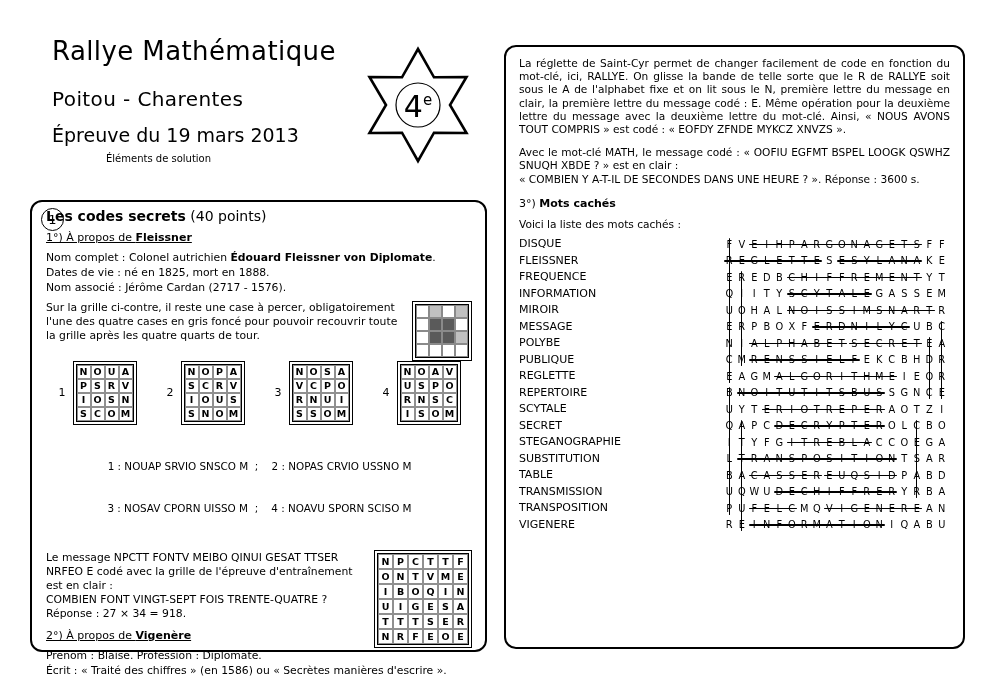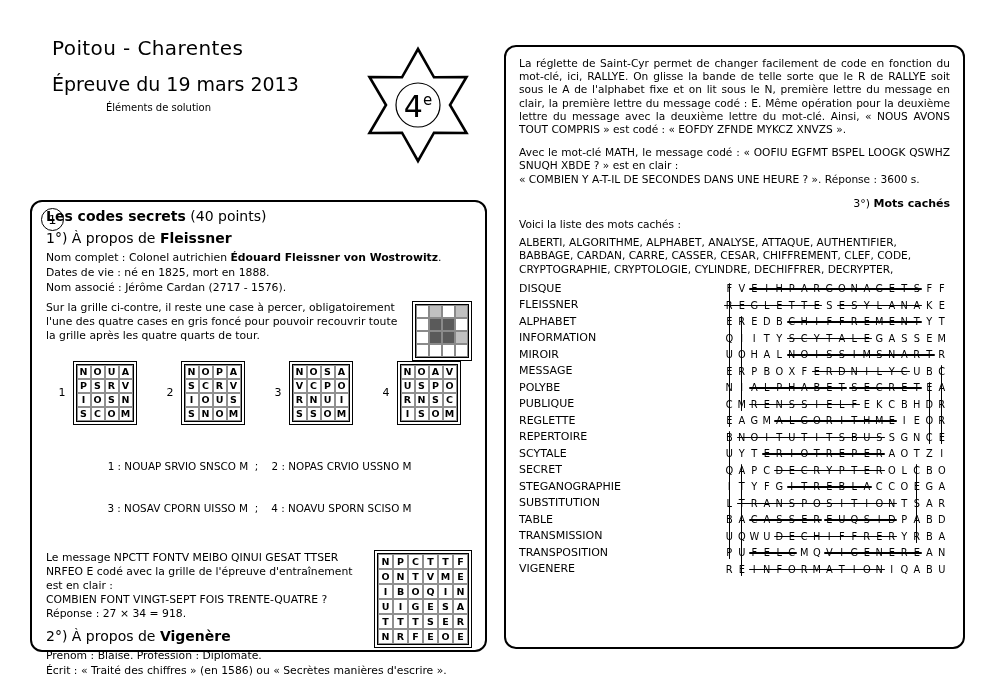--- a/index.html
+++ b/index.html
@@ -24,21 +24,21 @@
   
   .boxL{position:absolute;left:30px;top:200px;width:457px;height:452px;border:2px solid #000;
         border-radius:12px;box-sizing:border-box;padding:6px 12px 6px 14px;
         font-size:10.8px;line-height:14px;}
   .boxR{position:absolute;left:504px;top:45px;width:461px;height:604px;border:2px solid #000;
         border-radius:12px;box-sizing:border-box;padding:10px 13px;
         font-size:10.6px;line-height:13.2px;}
   .circ{position:absolute;left:9px;top:6px;width:21px;height:21px;border:1.5px solid #000;
         border-radius:50%;display:flex;align-items:center;justify-content:center;font-size:13px;}
   .sec-title{text-align:left;font-size:14px;margin:1px 0 6px 0;}
-  .qhead{font-size:14px;margin:8px 0 6px 0;}
+  .qhead{font-size:11px;margin:8px 0 6px 0;text-decoration:underline;}
   p{margin:0;}
   .info p{margin:0 0 1px 0;}
 
   .grille-wrap{margin-top:6px;}
   .grille{float:right;margin:3px 4px 3px 10px;display:grid;grid-template-columns:repeat(4,13px);
           grid-auto-rows:13px;border:1px solid #000;outline:1.5px solid #000;outline-offset:2px;background:#fff;}
   .gcell{border:.6px solid #8a8a8a;box-sizing:border-box;}
 
   .four{display:flex;justify-content:center;gap:30px;margin:11px 0 6px 0;clear:both;}
   .fg{display:flex;align-items:center;gap:7px;}
@@ -51,37 +51,38 @@
 
   .readings{text-align:center;font-size:10.4px;white-space:pre;line-height:14px;margin:4px 0;}
   .coded{margin-top:8px;}
   .codegrid{float:right;margin:2px 4px 4px 10px;}
   .clearfix::after{content:"";display:block;clear:both;}
   .vblock p{margin:0 0 1px 0;}
 
   
   .jp{text-align:justify;}
   .p2{margin-top:10px;}
-  .q3{margin-top:11px;font-size:11px;text-align:right;}
+  .q3{margin-top:11px;font-size:11px;}
   .intro{margin:8px 0 5px 0;}
   .ws-area{display:flex;margin-top:5px;}
   .ws-words{width:130px;flex:none;}
   .ws-word{font-size:11px;line-height:16.5px;white-space:nowrap;}
   .ws-wrap{position:relative;width:225px;height:297px;margin-left:auto;margin-right:2px;}
   .ws-grid{position:absolute;inset:0;display:grid;grid-template-columns:repeat(18,12.5px);grid-auto-rows:16.5px;}
   .wcell{display:flex;align-items:center;justify-content:center;font-size:9.8px;}
   .ws-strikes{position:absolute;inset:0;pointer-events:none;}
   .strike{position:absolute;background:#000;border-radius:1px;}
 </style>
 </head>
 <body>
 
 <div class="page">
 
   <div class="hdr">
+    <p class="t1">Rallye Mathématique</p>
     <p class="t2">Poitou - Charentes</p>
     <p class="sub">Épreuve du 19 mars 2013</p>
     <p class="sol">Éléments de solution</p>
   </div>
 
   <div class="star">
     <svg viewBox="0 0 112 124">
       <polygon points="56,5 72,33.3 104.5,33 88,61 104.5,89 72,88.7 56,117 40,88.7 7.5,89 24,61 7.5,33 40,33.3" fill="#ffffff" stroke="#000000" stroke-width="2.6" stroke-linejoin="miter"></polygon>
       <circle cx="56" cy="61" r="22" fill="#ffffff" stroke="#000000" stroke-width="1.2"></circle>
     </svg>
@@ -91,21 +92,21 @@
       </div>
   </div>
 
   <div class="boxL">
     <div class="circ">1</div>
     <div class="sec-title"><b>Les codes secrets</b><span> (40 points)</span></div>
 
     <p class="qhead"><span>1°) À propos de </span><b>Fleissner</b></p>
 
     <div class="info">
-      <p><span>Nom complet : Colonel autrichien </span><b>Édouard Fleissner von Wostrowitz</b><span>.</span></p>
+      <p><span>Nom complet : Colonel autrichien </span><b>Édouard Fleissner von Diplomate</b><span>.</span></p>
       <p>Dates de vie : né en 1825, mort en 1888.</p>
       <p>Nom associé : Jérôme Cardan (2717 - 1576).</p>
     </div>
 
     <div class="grille-wrap">
       <div class="grille" id="grille">
           <div class="gcell"></div>
           <div class="gcell" style="background: rgb(192, 192, 192);"></div>
           <div class="gcell"></div>
           <div class="gcell" style="background: rgb(192, 192, 192);"></div>
@@ -271,27 +272,26 @@
 
   <div class="boxR">
     <p class="jp">La réglette de Saint-Cyr permet de changer facilement de code en fonction du mot-clé, ici, RALLYE. On glisse la bande de telle sorte que le R de RALLYE soit sous le A de l'alphabet fixe et on lit sous le N, première lettre du message en clair, la première lettre du message codé : E. Même opération pour la deuxième lettre du message avec la deuxième lettre du mot-clé. Ainsi, « NOUS AVONS TOUT COMPRIS » est codé : « EOFDY ZFNDE MYKCZ XNVZS ».</p>
     <div class="p2">
       <p class="jp">Avec le mot-clé MATH, le message codé : « OOFIU EGFMT BSPEL LOOGK QSWHZ SNUQH XBDE ? » est en clair :</p>
       <p>« COMBIEN Y A-T-IL DE SECONDES DANS UNE HEURE ? ». Réponse : 3600 s.</p>
     </div>
 
     <p class="q3"><span>3°) </span><b>Mots cachés</b></p>
     <p class="intro">Voici la liste des mots cachés :</p>
-    <p>ALBERTI, ALGORITHME, ALPHABET, ANALYSE, ATTAQUE, AUTHENTIFIER, BABBAGE, CARDAN, CARRE, CASSER, CESAR, CHIFFREMENT, CLEF, CODE, CRYPTOGRAPHIE, CRYPTOLOGIE, CYLINDRE, DECHIFFRER, DECRYPTER,</p>
 
     <div class="ws-area">
       <div class="ws-words" id="ws-words">
           <div class="ws-word">DISQUE</div>
           <div class="ws-word">FLEISSNER</div>
-          <div class="ws-word">ALPHABET</div>
+          <div class="ws-word">FREQUENCE</div>
           <div class="ws-word">INFORMATION</div>
           <div class="ws-word">MIROIR</div>
           <div class="ws-word">MESSAGE</div>
           <div class="ws-word">POLYBE</div>
           <div class="ws-word">PUBLIQUE</div>
           <div class="ws-word">REGLETTE</div>
           <div class="ws-word">REPERTOIRE</div>
           <div class="ws-word">SCYTALE</div>
           <div class="ws-word">SECRET</div>
           <div class="ws-word">STEGANOGRAPHIE</div>

